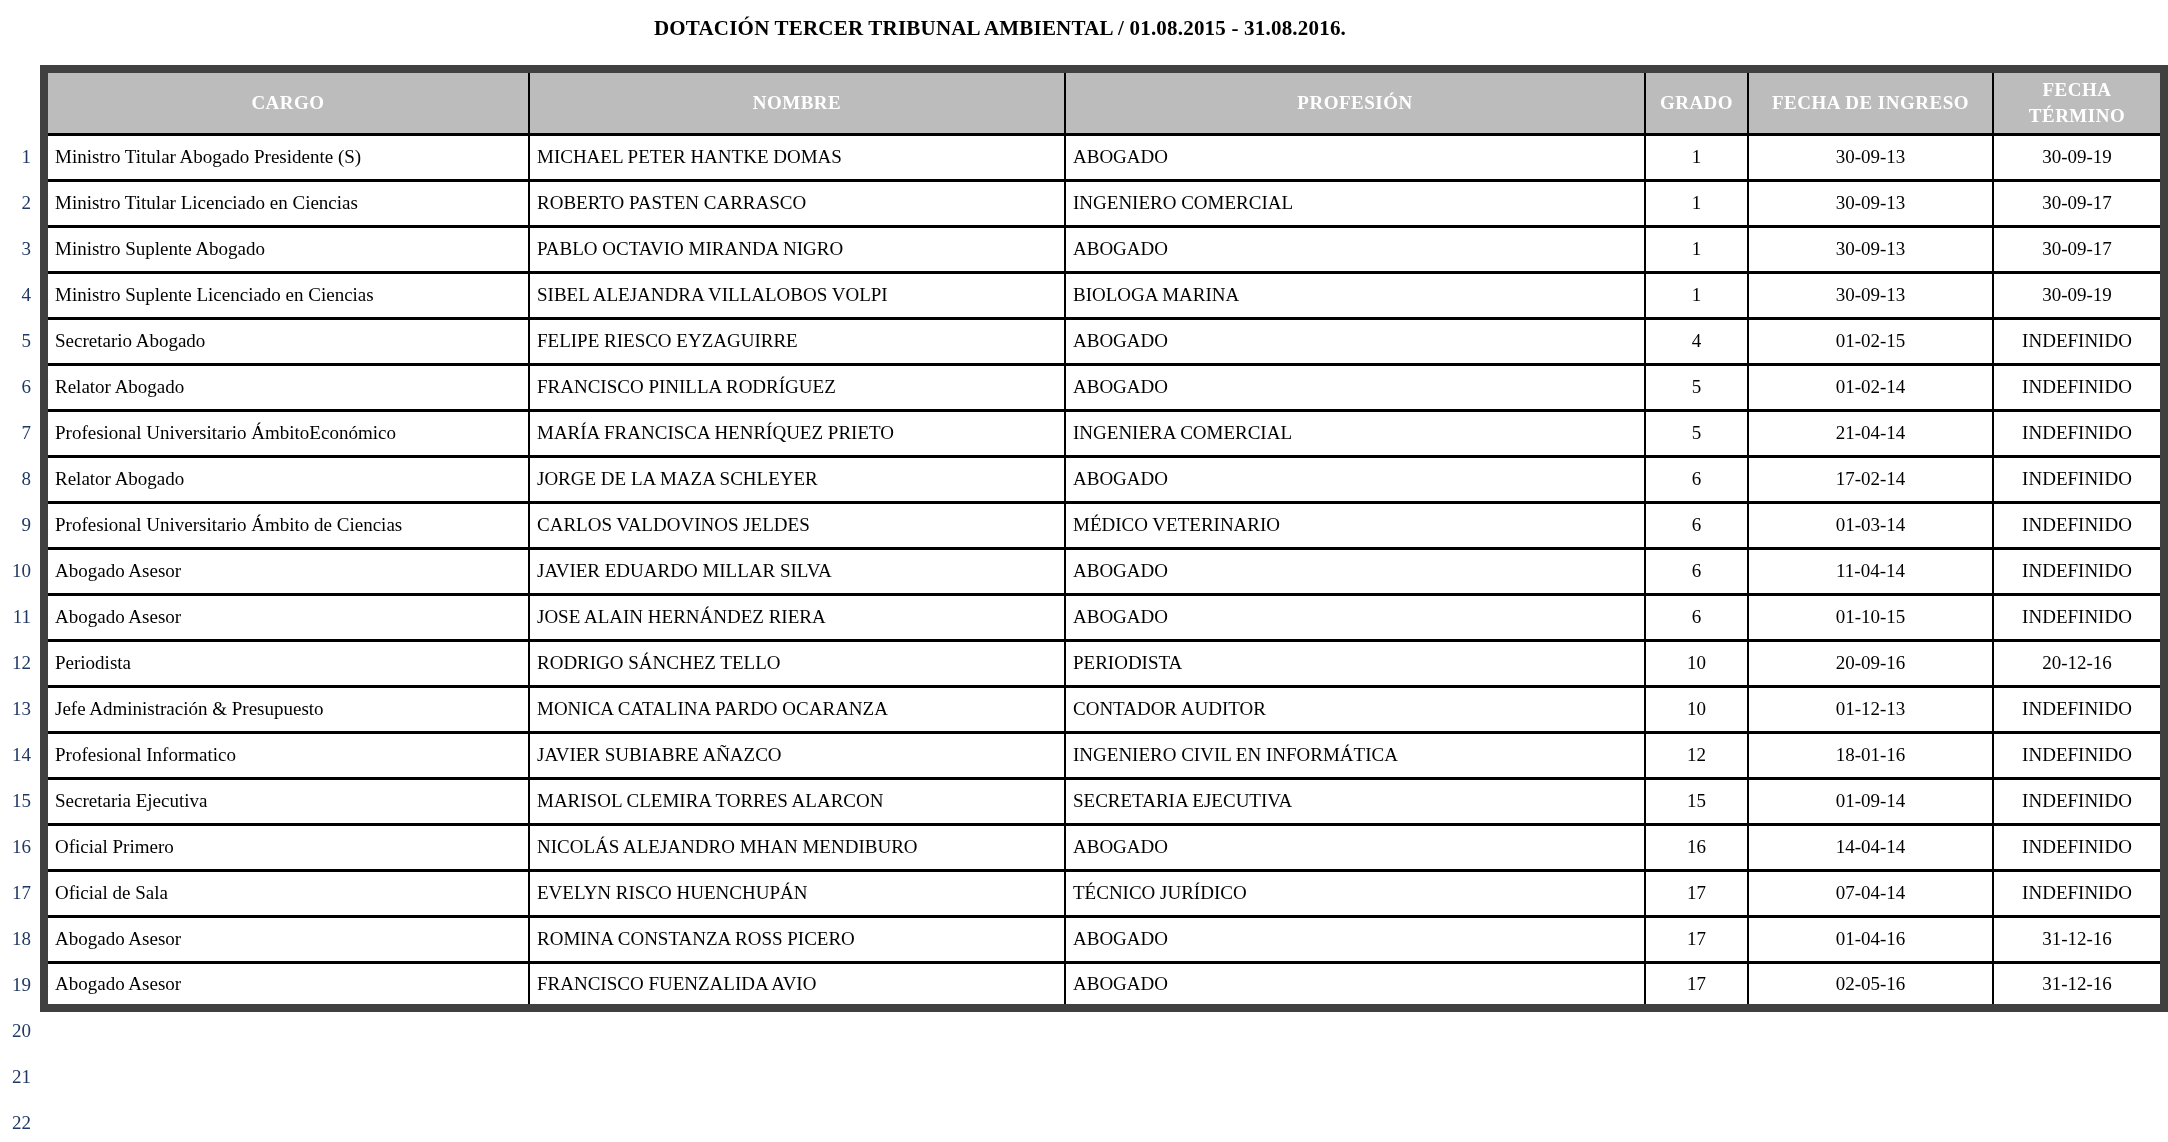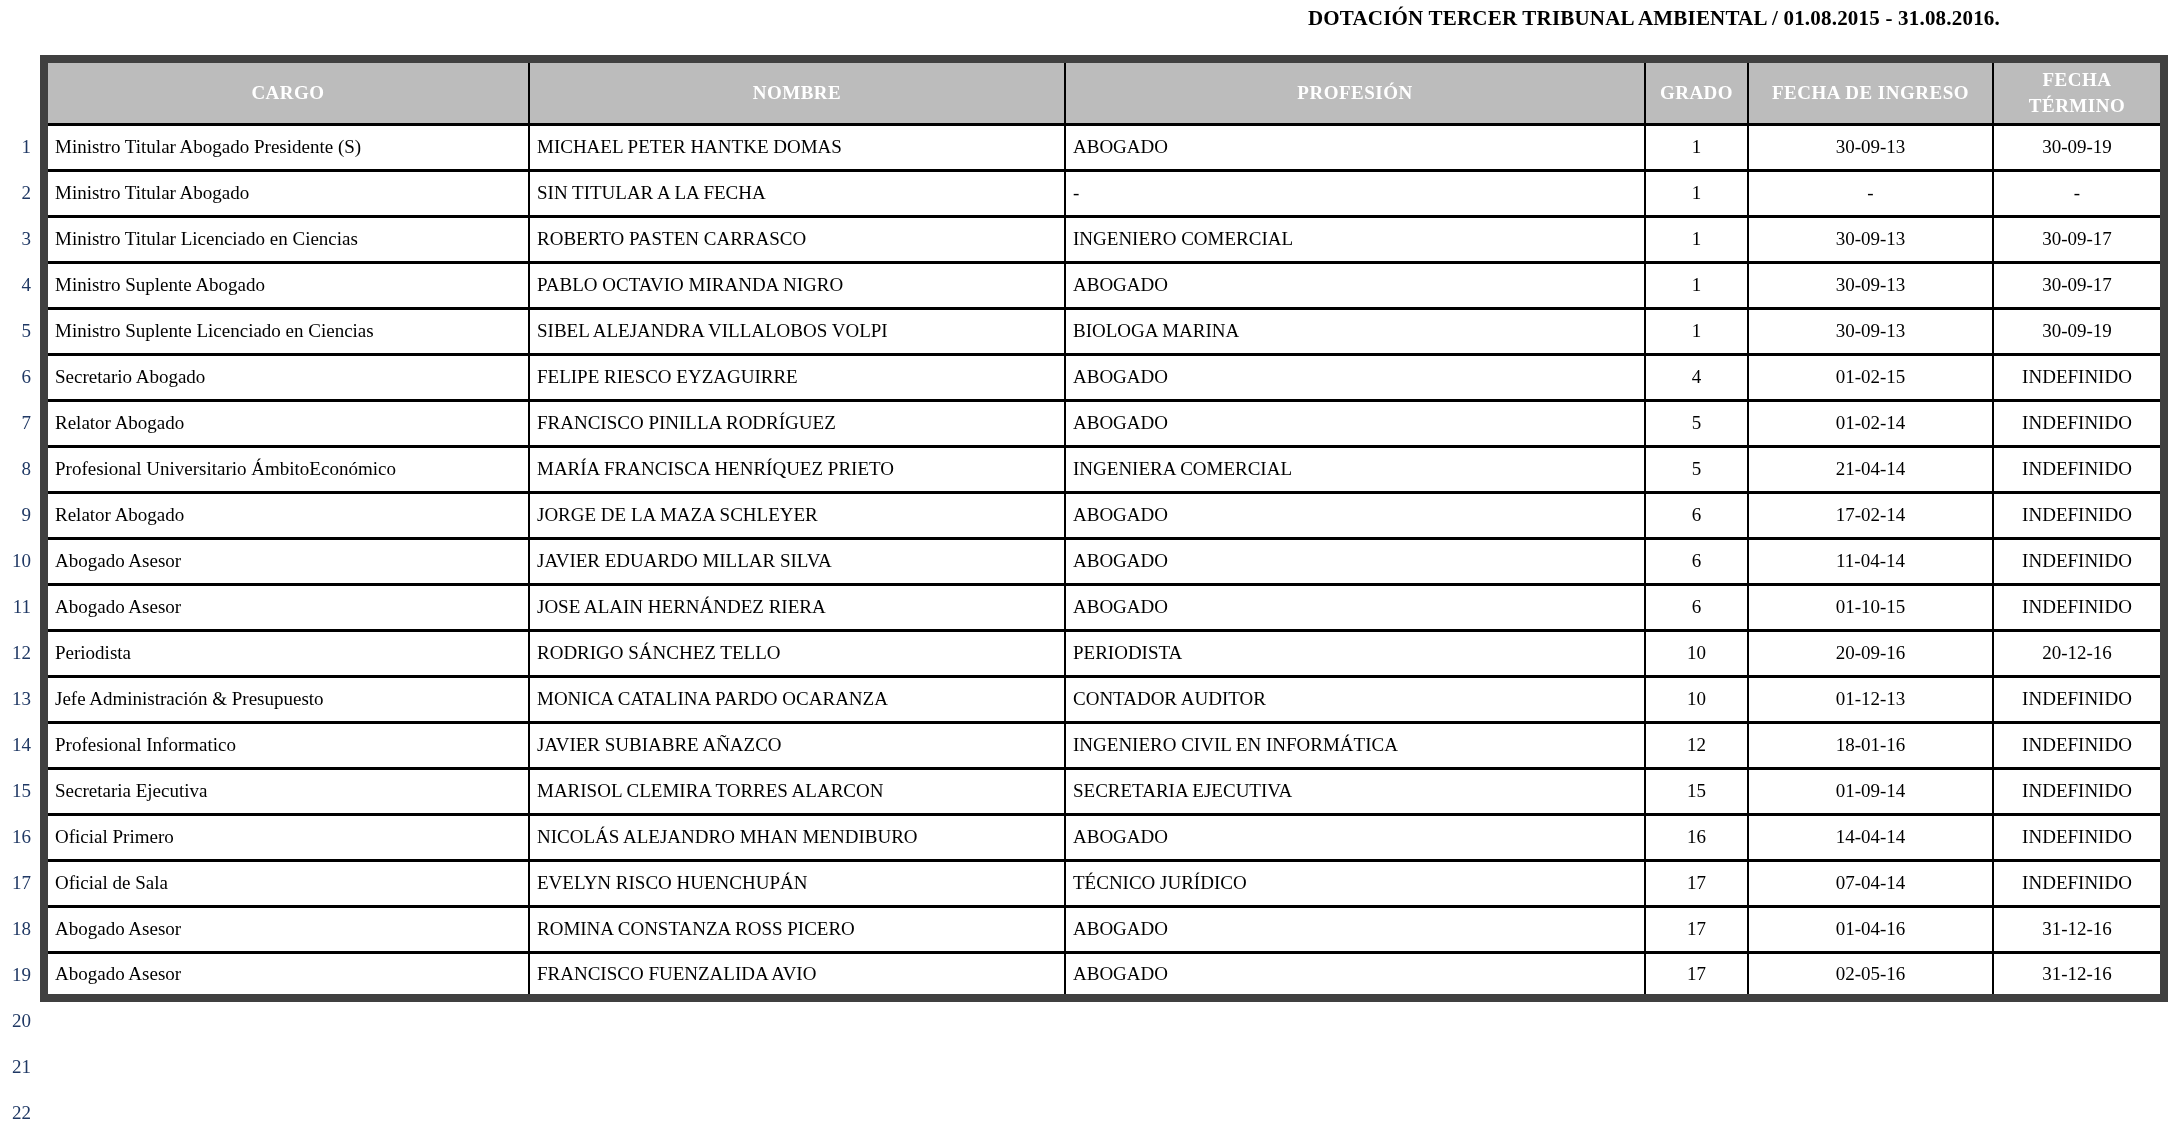--- a/index.html
+++ b/index.html
@@ -5,24 +5,24 @@
   * { margin: 0; padding: 0; box-sizing: border-box; }
   html, body {
     width: 2168px; height: 1142px;
     background: #ffffff;
     font-family: "Liberation Serif", "DejaVu Serif", serif;
     color: #000000;
     overflow: hidden;
   }
   .page-title {
     width: 2000px;
-    text-align: right;
+    text-align: center;
     font-size: 21px;
     font-weight: bold;
-    padding-top: 6px;
+    padding-top: 16px;
     letter-spacing: 0.2px;
     color: #000000;
   }
   .layout {
     display: flex;
     align-items: flex-start;
     margin-top: 24px;
   }
   .gutter {
     width: 40px;
@@ -157,28 +157,20 @@
 
   <tr>
     <td class="left">Ministro Titular Abogado Presidente (S)</td>
     <td class="left">MICHAEL PETER  HANTKE DOMAS</td>
     <td class="left">ABOGADO</td>
     <td class="center">1</td>
     <td class="center">30-09-13</td>
     <td class="center">30-09-19</td>
   </tr>
 
-  <tr>
-    <td class="left">Ministro Titular Abogado</td>
-    <td class="left">SIN TITULAR A LA FECHA</td>
-    <td class="left">-</td>
-    <td class="center">1</td>
-    <td class="center">-</td>
-    <td class="center">-</td>
-  </tr>
 
   <tr>
     <td class="left">Ministro Titular Licenciado en Ciencias</td>
     <td class="left">ROBERTO PASTEN CARRASCO</td>
     <td class="left">INGENIERO COMERCIAL</td>
     <td class="center">1</td>
     <td class="center">30-09-13</td>
     <td class="center">30-09-17</td>
   </tr>
 
@@ -229,20 +221,28 @@
 
   <tr>
     <td class="left">Relator Abogado</td>
     <td class="left">JORGE DE LA MAZA SCHLEYER</td>
     <td class="left">ABOGADO</td>
     <td class="center">6</td>
     <td class="center">17-02-14</td>
     <td class="center">INDEFINIDO</td>
   </tr>
 
+  <tr>
+    <td class="left">Profesional Universitario Ámbito de Ciencias</td>
+    <td class="left">CARLOS VALDOVINOS JELDES</td>
+    <td class="left">MÉDICO VETERINARIO</td>
+    <td class="center">6</td>
+    <td class="center">01-03-14</td>
+    <td class="center">INDEFINIDO</td>
+  </tr>
 
   <tr>
     <td class="left">Abogado Asesor</td>
     <td class="left">JAVIER EDUARDO MILLAR SILVA</td>
     <td class="left">ABOGADO</td>
     <td class="center">6</td>
     <td class="center">11-04-14</td>
     <td class="center">INDEFINIDO</td>
   </tr>
 

